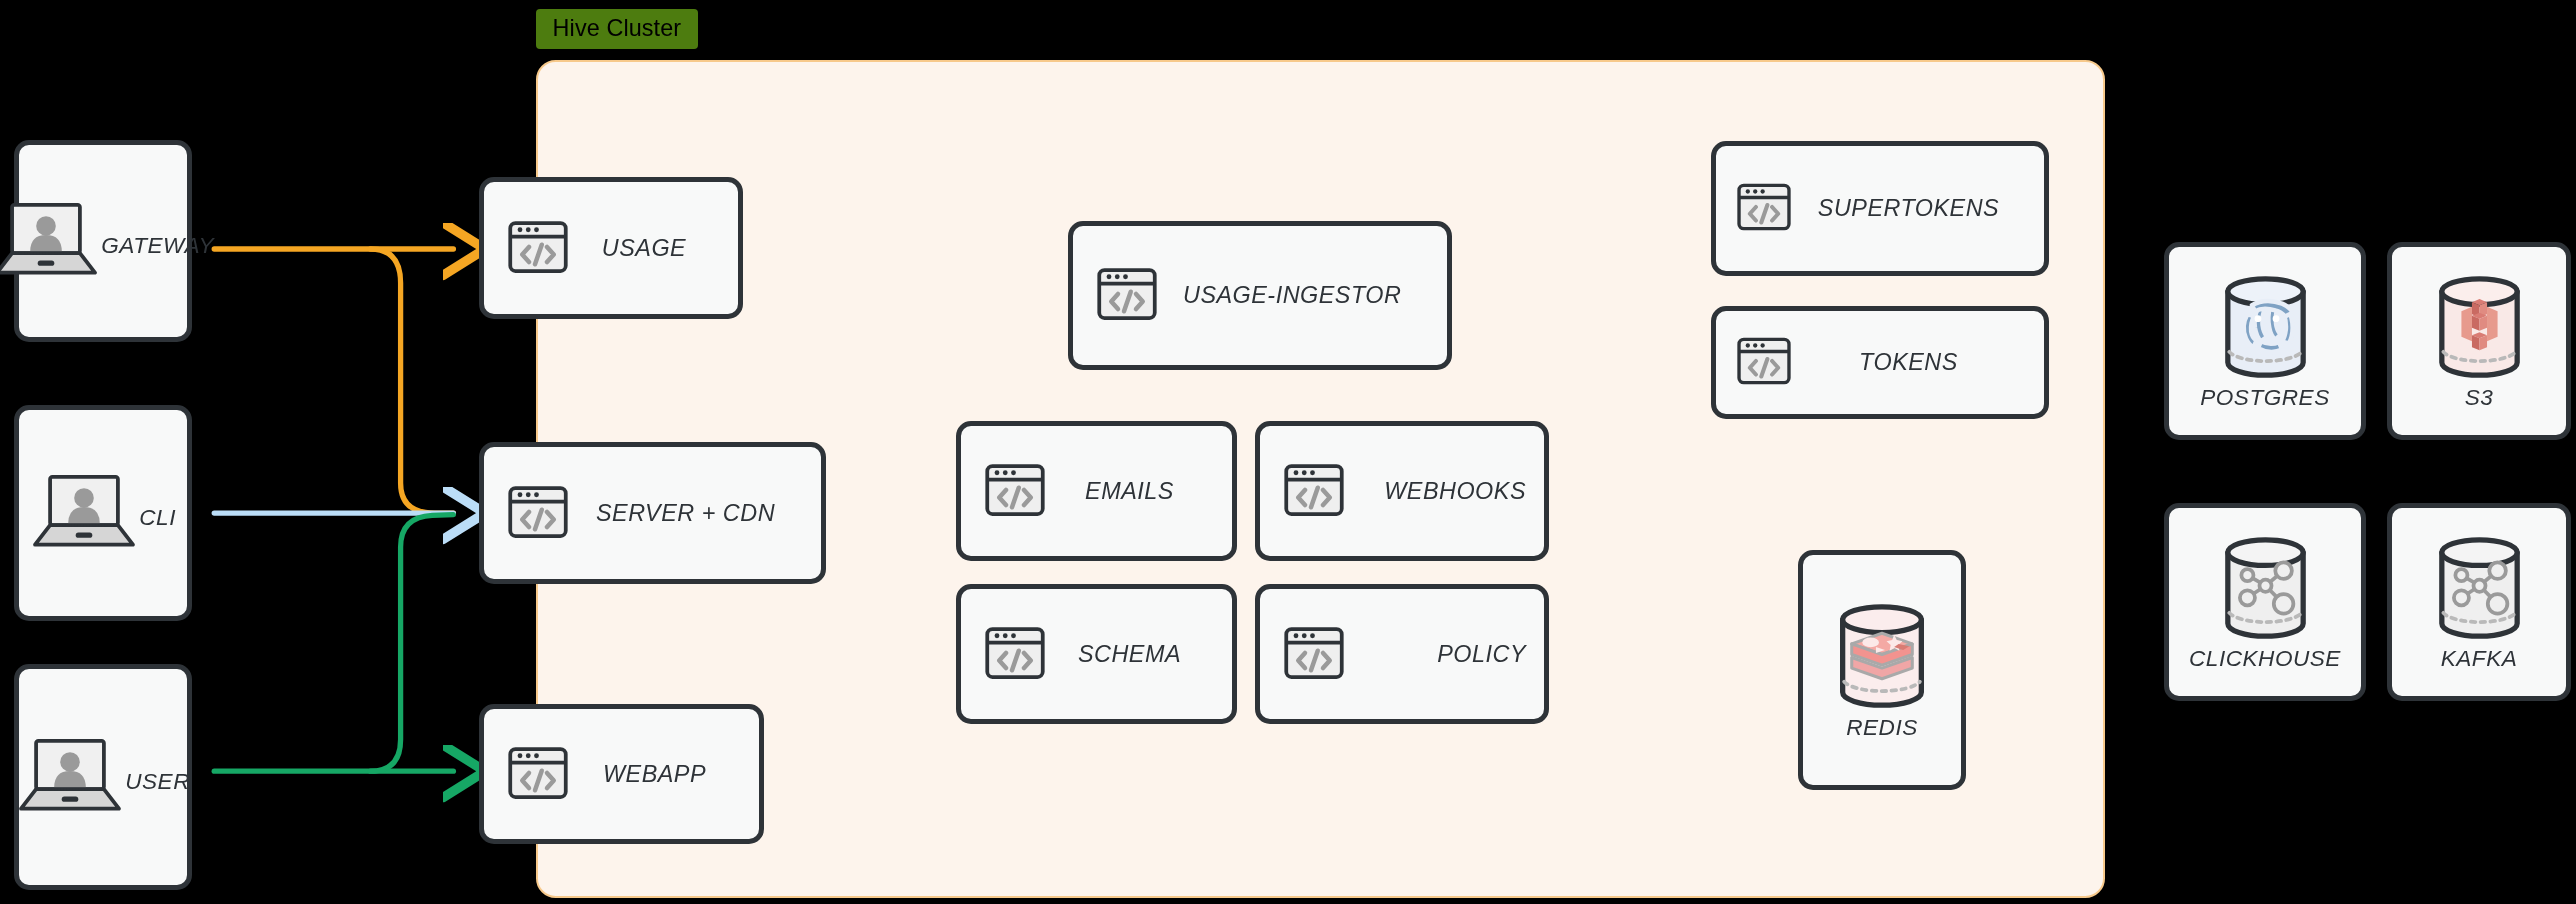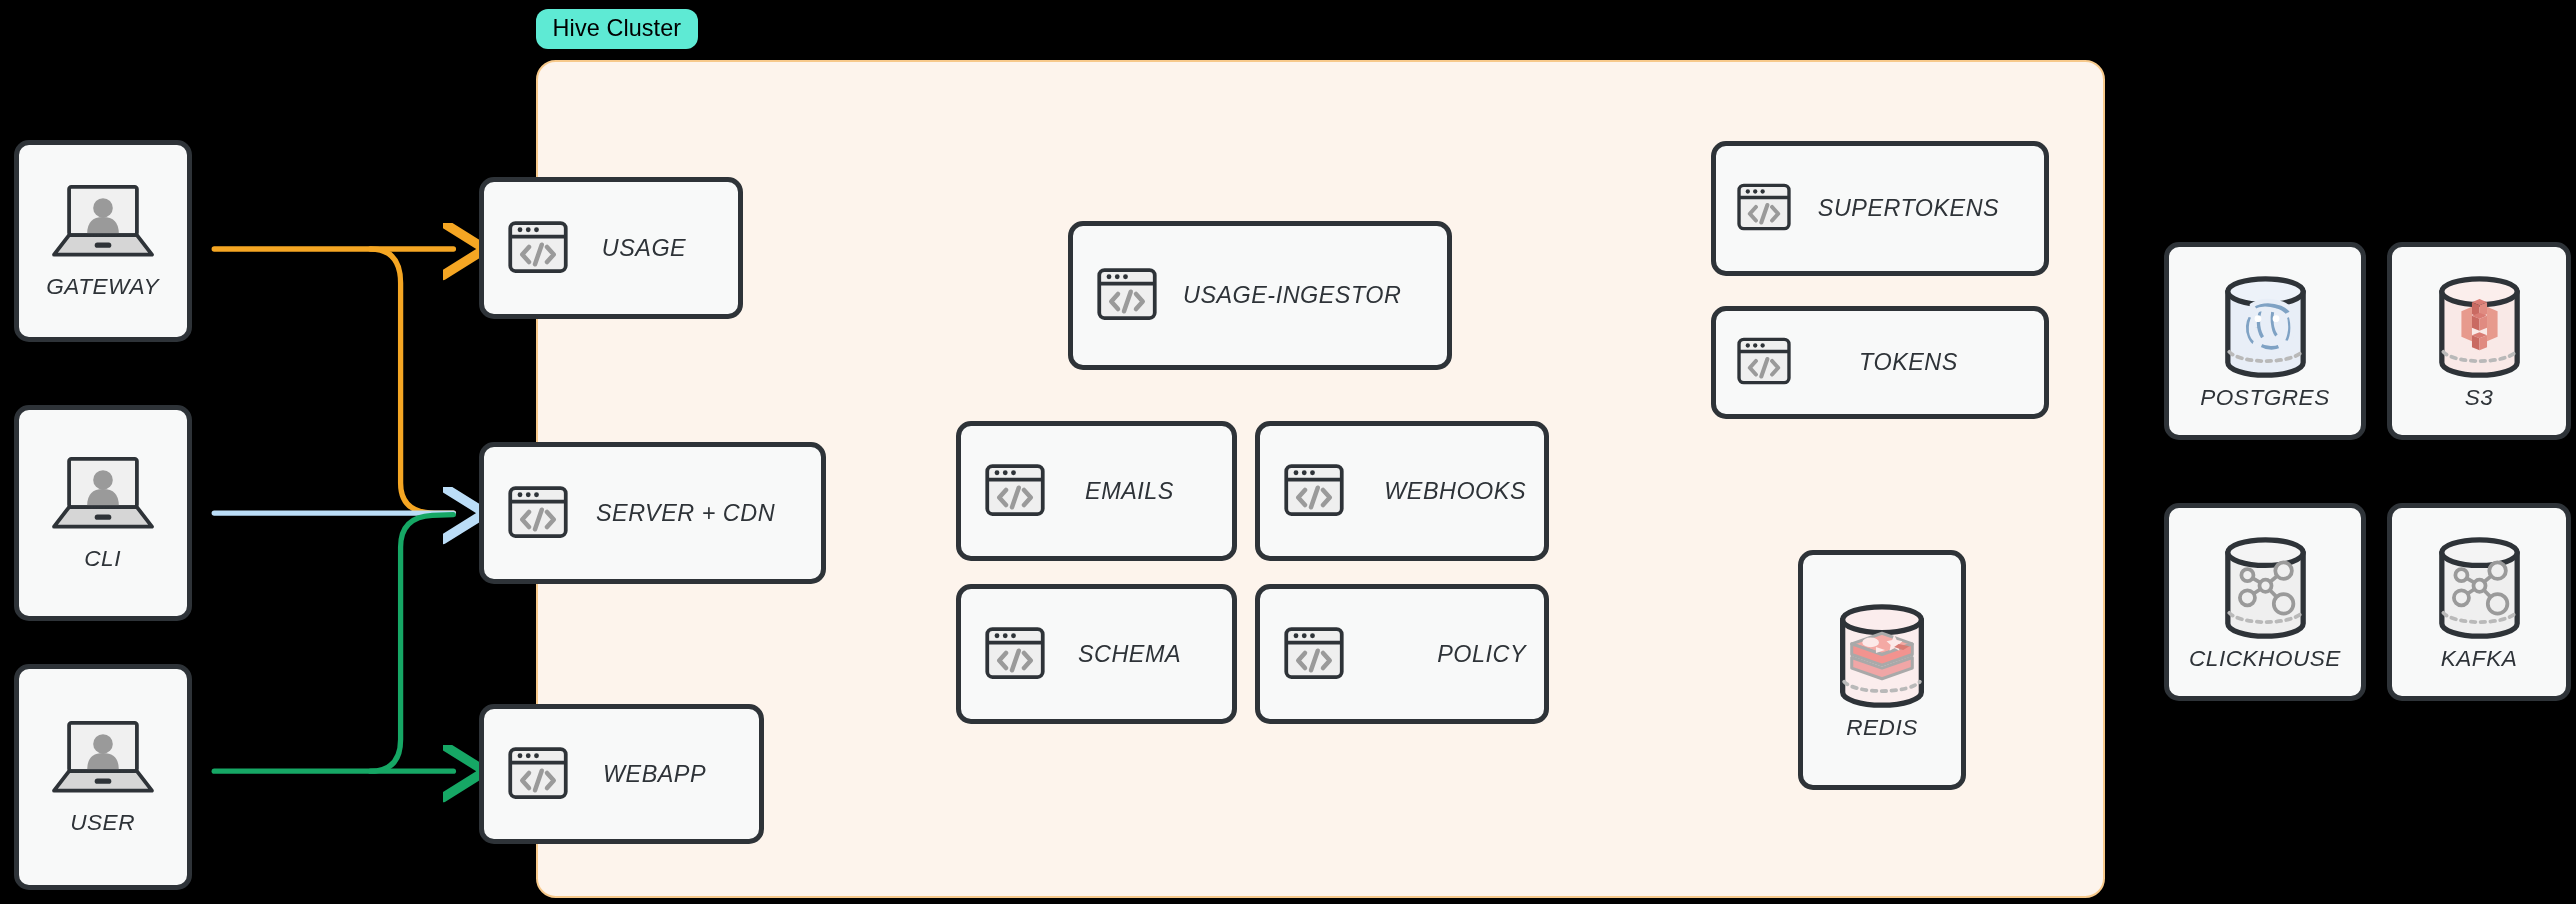--- a/index.html
+++ b/index.html
@@ -41,22 +41,22 @@
     border: 2.3px solid #F7C98B;
     border-radius: 19.6px;
     z-index: 0;
   }
 
   #cluster-badge {
     position: absolute;
     left: 536px;
     top: 9px;
     padding: 7.5px 16.6px 9px 16.6px;
-    background: #5eead4;
-    border-radius: 12px;
+    background: #4d7c0f;
+    border-radius: 4px;
     color: #000000;
     font-size: 23.4px;
     line-height: 1;
     letter-spacing: 0.1px;
     white-space: nowrap;
     z-index: 3;
   }
 
   
   .card {
@@ -79,21 +79,21 @@
     font-style: italic;
     font-size: 23.4px;
     color: #2E3338;
     letter-spacing: 0.5px;
     white-space: nowrap;
   }
 
   
   .actor {
     display: flex;
-    flex-direction: column;
+    flex-direction: row;
     align-items: center;
     justify-content: center;
   }
   .actor .actor-label {
     margin-top: 10.6px;
     font-style: italic;
     font-size: 22.6px;
     color: #2E3338;
     letter-spacing: 0.5px;
     white-space: nowrap;

